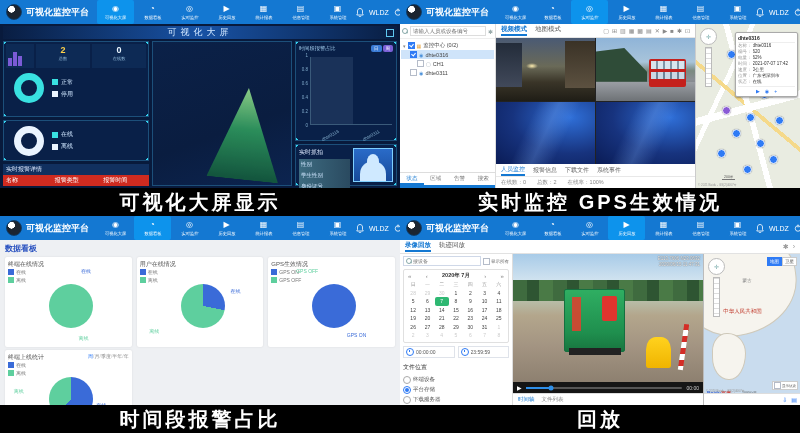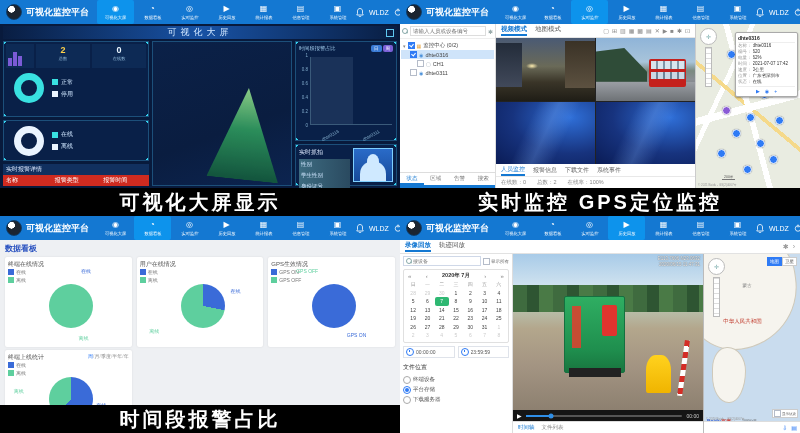--- a/index.html
+++ b/index.html
@@ -592,21 +592,21 @@
               <span>▶</span>
               <span>◉</span>
               <span>+</span>
             </div>
         </div>
         <div class="mscale">200米</div>
         <div class="mcopy">© 2021 Baidu - GS(2)4067号</div>
       </div>
     </div>
   </div>
-  <div class="caption">实时监控 GPS定位监控</div>
+  <div class="caption">实时监控 GPS生效情况</div>
 </div>
 
 <div class="quad">
   <div class="app">
     <header class="topbar">
         <span class="logo"></span>
         <span class="app-title">可视化监控平台</span>
         <div class="nav">
           <div class="nav-item">
             <span class="nav-ico">◉</span>
@@ -947,13 +947,14 @@
             <div class="mcopy" style="bottom:12px;">© 2020 Baidu - GS(2)4067号</div>
             <div class="map-foot">
               <span class="mf-ic">⇩</span>
               <span class="mf-ic">▤</span>
             </div>
           </div>
         </div>
       </div>
     </div>
   </div>
+  <div class="caption">回放</div>
 </div>
 
 </body></html>

